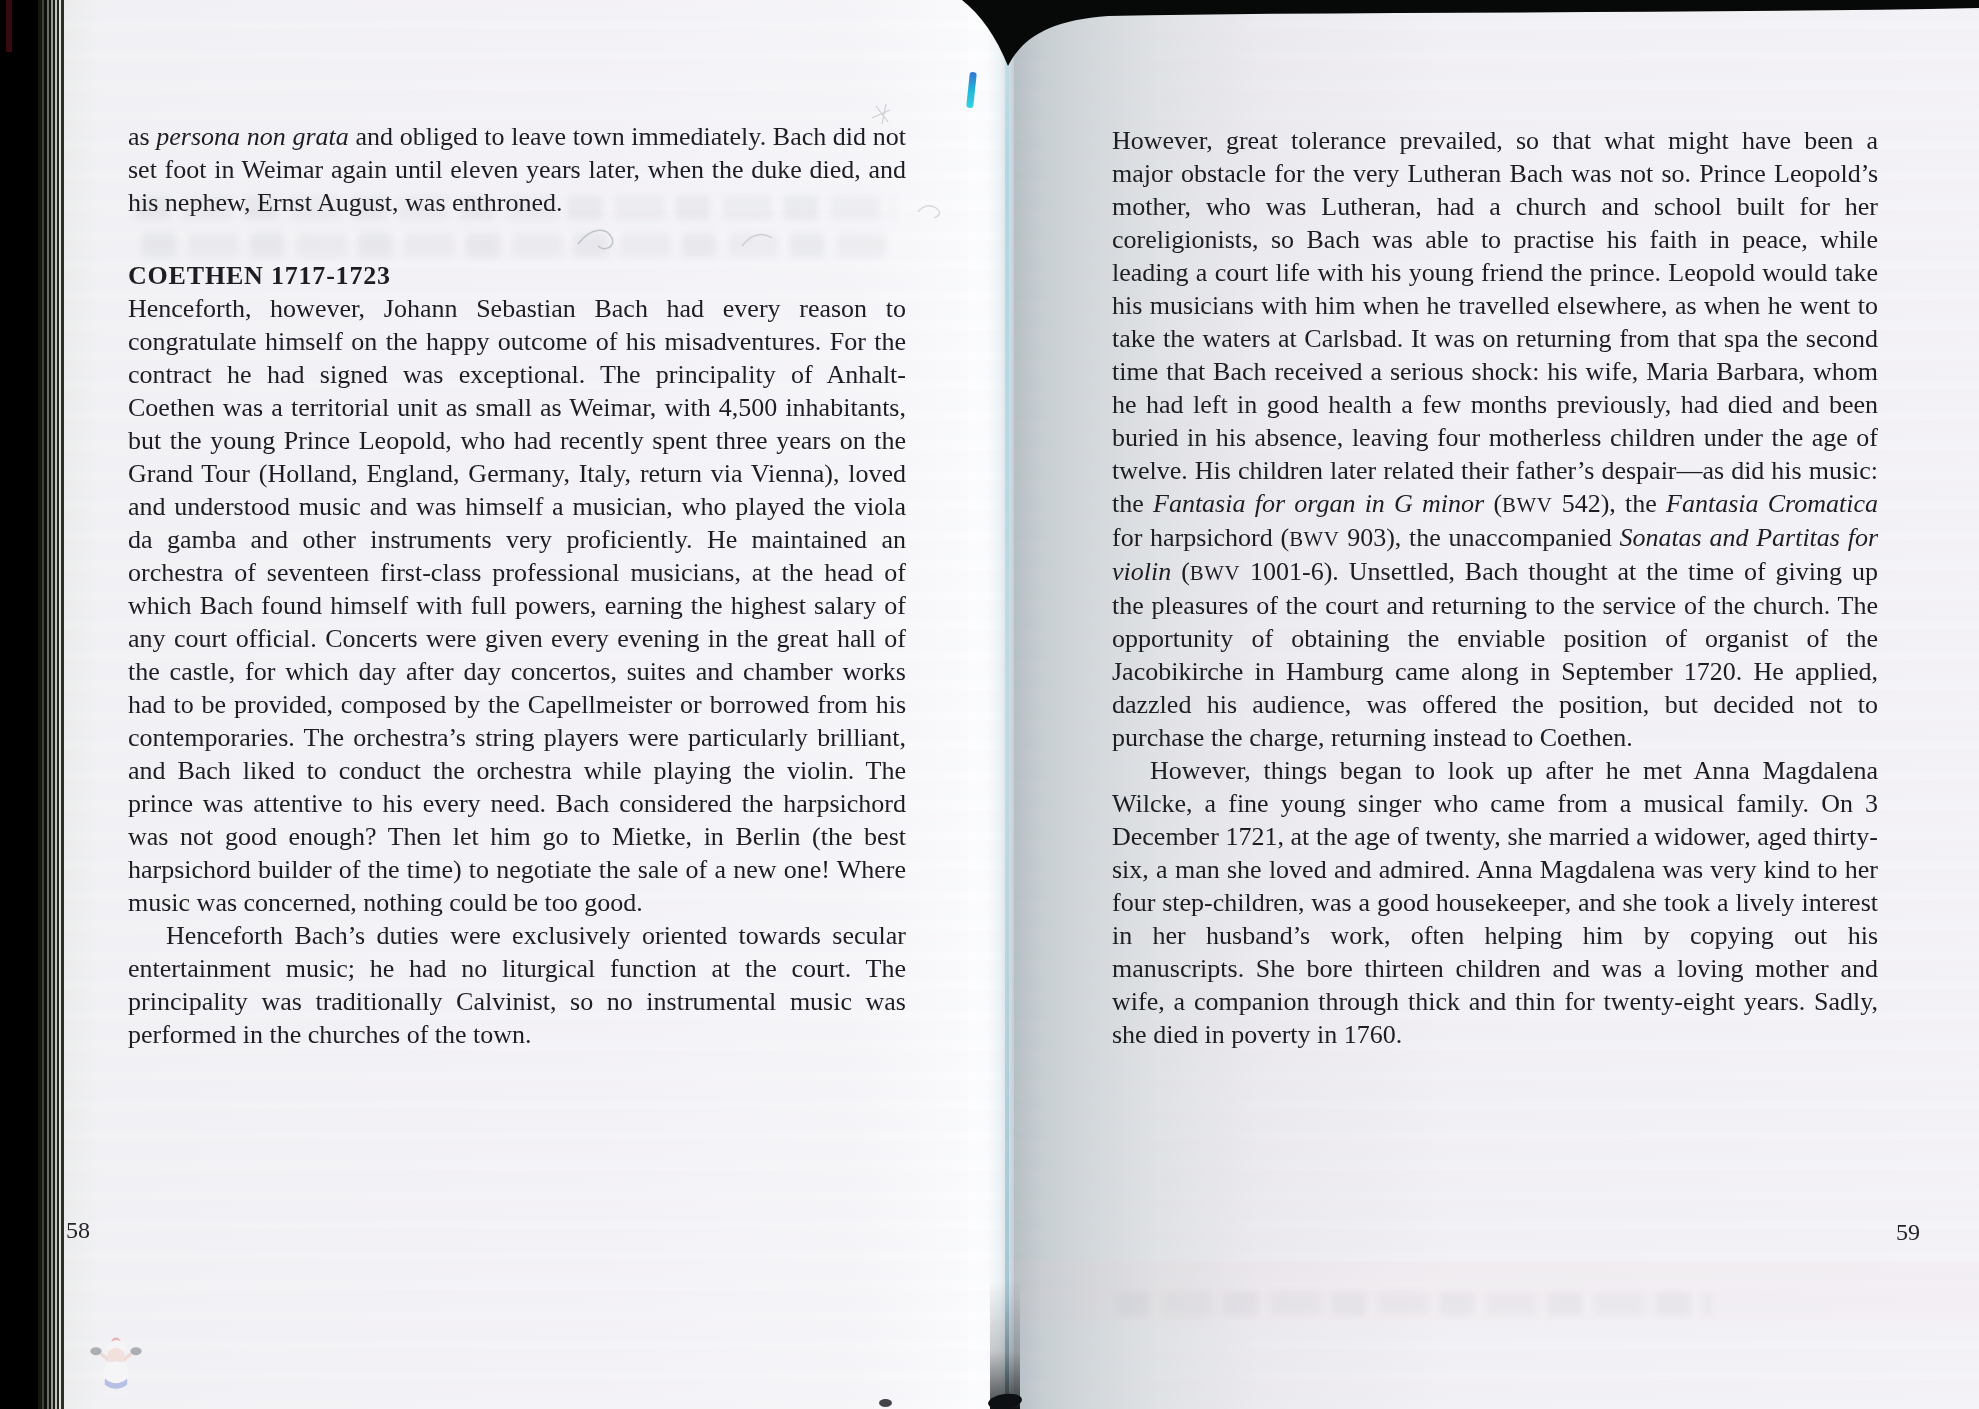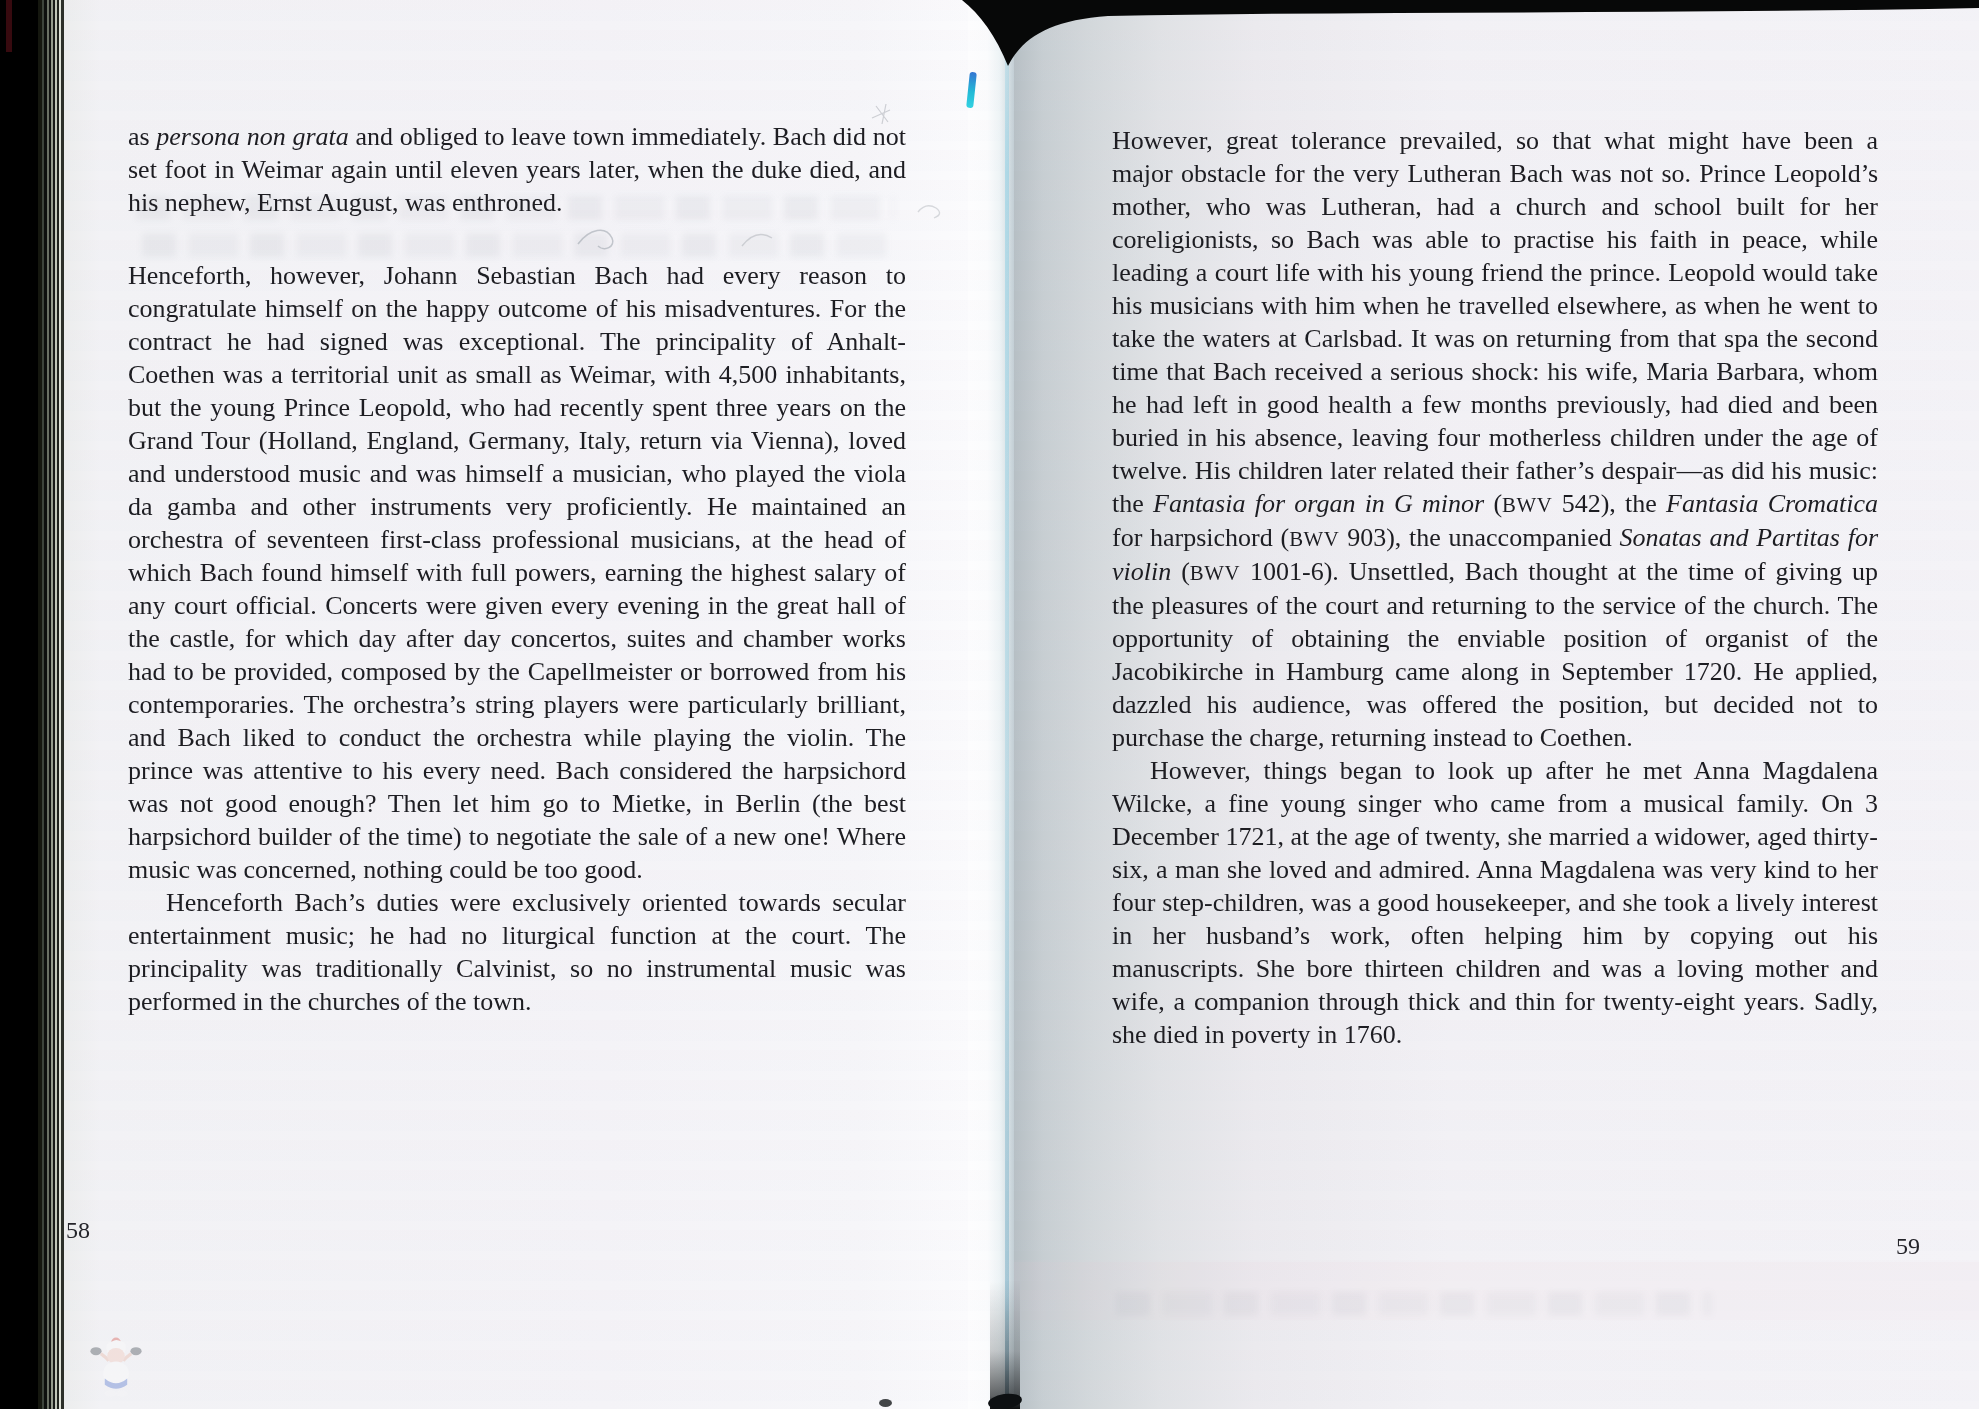--- a/index.html
+++ b/index.html
@@ -80,21 +80,21 @@
   .textcol p.indent{text-indent:38px;}
   .textcol .gap{height:40px;}
   .textcol p.heading{font-weight:700;letter-spacing:.8px;text-align:left;}
   .textcol p.subheading{font-style:italic;text-align:left;}
   .it{font-style:italic;}
   .sc{font-size:.8em;letter-spacing:.6px;}
   .text-left{left:128px;top:120px;width:778px;}
   .text-right{left:1112px;top:124px;width:766px;}
   .folio{color:#24242a;font-size:24px;line-height:36.4px;}
   .folio-left{left:66px;top:1212px;}
-  .folio-right{left:1896px;top:1214px;margin-top:14px;}
+  .folio-right{left:1896px;top:1214px;}
   .marks{left:0;top:0;width:1979px;height:1409px;pointer-events:none;}
   .blue-mark{
     left:968px;top:72px;width:7px;height:36px;border-radius:3px;
     background:linear-gradient(180deg,#2a6fd0 0%,#18b6d4 55%,#28d0e0 100%);
     transform:rotate(6deg);opacity:.95;
   }
   .ghost-figure{left:80px;top:1326px;width:72px;height:80px;opacity:.4;filter:blur(.6px);}
 </style>
 </head>
 <body>
@@ -141,20 +141,21 @@
   <ellipse cx="45" cy="30" rx="11" ry="10" fill="#f2c9bc"></ellipse>
   <ellipse cx="45" cy="52" rx="16" ry="15" fill="#fbfbfc"></ellipse>
   <path d="M31,58 Q45,70 59,58 L59,66 Q45,76 31,66 Z" fill="#5a7ad0"></path>
   <ellipse cx="38" cy="77" rx="7" ry="4" fill="#f5f5f7"></ellipse>
   <ellipse cx="52" cy="77" rx="7" ry="4" fill="#f5f5f7"></ellipse>
 </svg>
 
 <div class="abs textcol text-left">
     <p class="para"><span>as </span><span class="it">persona non grata</span><span> and obliged to leave town immediately. Bach did not set foot in Weimar again until eleven years later, when the duke died, and his nephew, Ernst August, was enthroned.</span></p>
     <div class="gap"></div>
+    <p class="heading"><span>COETHEN 1717-1723</span></p>
     <p class="para"><span>Henceforth, however, Johann Sebastian Bach had every reason to congratulate himself on the happy outcome of his misadventures. For the contract he had signed was exceptional. The principality of Anhalt-Coethen was a territorial unit as small as Weimar, with 4,500 inhabitants, but the young Prince Leopold, who had recently spent three years on the Grand Tour (Holland, England, Germany, Italy, return via Vienna), loved and understood music and was himself a musician, who played the viola da gamba and other instruments very proficiently. He maintained an orchestra of seventeen first-class professional musicians, at the head of which Bach found himself with full powers, earning the highest salary of any court official. Concerts were given every evening in the great hall of the castle, for which day after day concertos, suites and chamber works had to be provided, composed by the Capellmeister or borrowed from his contemporaries. The orchestra’s string players were particularly brilliant, and Bach liked to conduct the orchestra while playing the violin. The prince was attentive to his every need. Bach considered the harpsichord was not good enough? Then let him go to Mietke, in Berlin (the best harpsichord builder of the time) to negotiate the sale of a new one! Where music was concerned, nothing could be too good.</span></p>
     <p class="para indent"><span>Henceforth Bach’s duties were exclusively oriented towards secular entertainment music; he had no liturgical function at the court. The principality was traditionally Calvinist, so no instrumental music was performed in the churches of the town.</span></p>
   </div>
 <div class="abs textcol text-right">
     <p class="para"><span>However, great tolerance prevailed, so that what might have been a major obstacle for the very Lutheran Bach was not so. Prince Leopold’s mother, who was Lutheran, had a church and school built for her coreligionists, so Bach was able to practise his faith in peace, while leading a court life with his young friend the prince. Leopold would take his musicians with him when he travelled elsewhere, as when he went to take the waters at Carlsbad. It was on returning from that spa the second time that Bach received a serious shock: his wife, Maria Barbara, whom he had left in good health a few months previously, had died and been buried in his absence, leaving four motherless children under the age of twelve. His children later related their father’s despair—as did his music: the </span><span class="it">Fantasia for organ in G minor</span><span> (</span><span class="sc">BWV</span><span> 542), the </span><span class="it">Fantasia Cromatica</span><span> for harpsichord (</span><span class="sc">BWV</span><span> 903), the unaccompanied </span><span class="it">Sonatas and Partitas for violin</span><span> (</span><span class="sc">BWV</span><span> 1001-6). Unsettled, Bach thought at the time of giving up the pleasures of the court and returning to the service of the church. The opportunity of obtaining the enviable position of organist of the Jacobikirche in Hamburg came along in September 1720. He applied, dazzled his audience, was offered the position, but decided not to purchase the charge, returning instead to Coethen.</span></p>
     <p class="para indent"><span>However, things began to look up after he met Anna Magdalena Wilcke, a fine young singer who came from a musical family. On 3 December 1721, at the age of twenty, she married a widower, aged thirty-six, a man she loved and admired. Anna Magdalena was very kind to her four step-children, was a good housekeeper, and she took a lively interest in her husband’s work, often helping him by copying out his manuscripts. She bore thirteen children and was a loving mother and wife, a companion through thick and thin for twenty-eight years. Sadly, she died in poverty in 1760.</span></p>
   </div>
 
 <div class="abs folio folio-left">58</div>
 <div class="abs folio folio-right">59</div>

